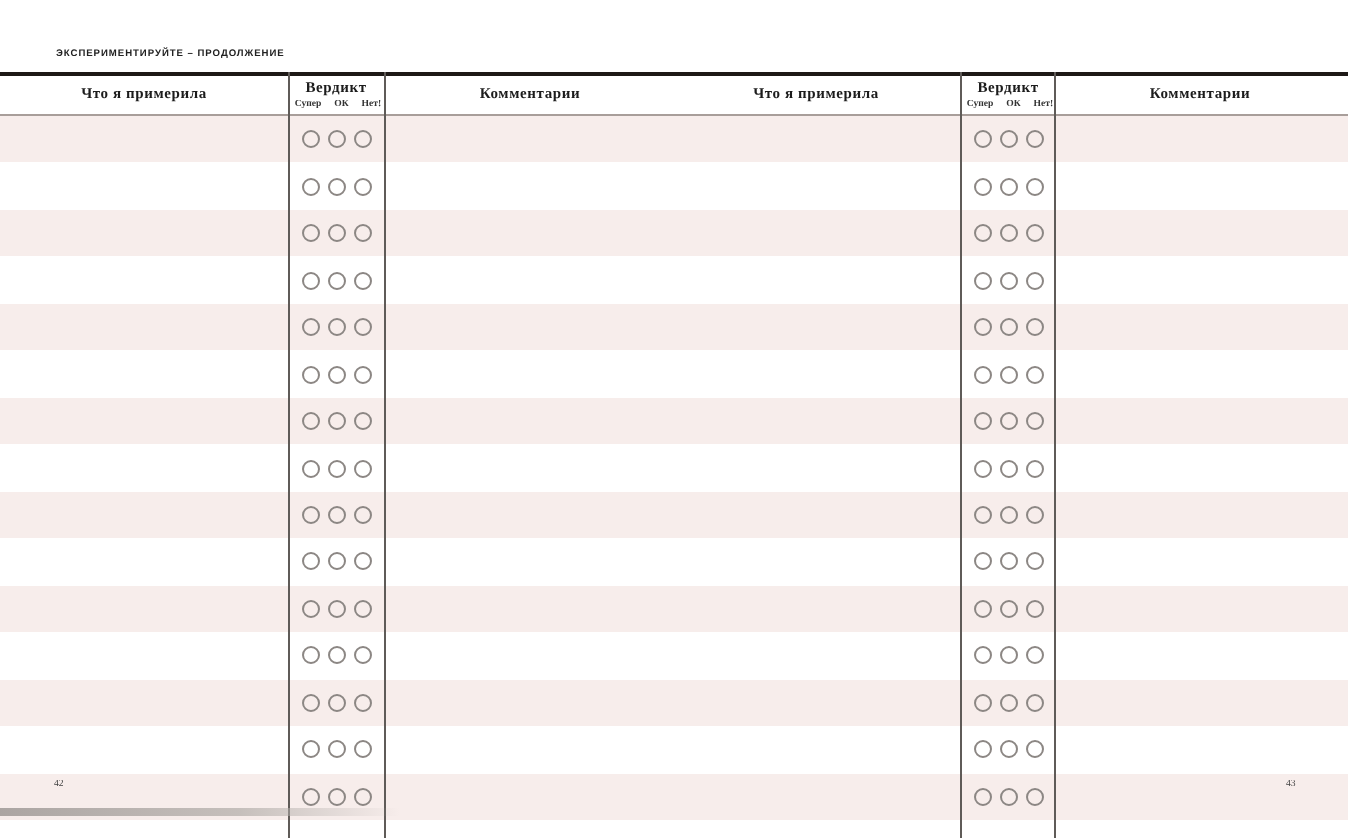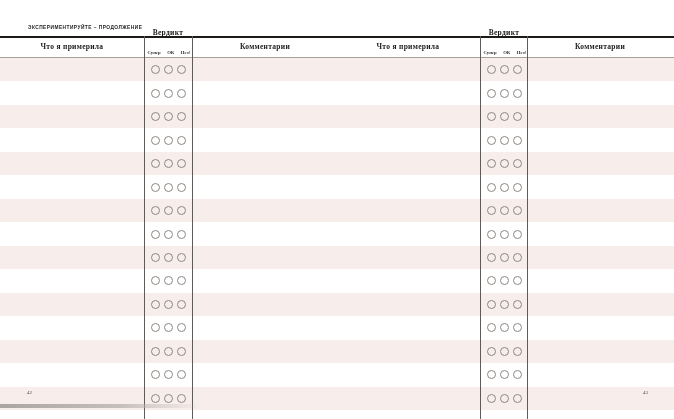--- a/index.html
+++ b/index.html
@@ -17,21 +17,21 @@
   .header-underline{position:absolute;left:0;right:0;top:57px;height:1px;background:#a89e9a;}
   .stripes{position:absolute;left:0;right:0;top:58px;height:352px;display:flex;flex-direction:column;}
   .stripe{flex:1;}
   .stripe.pink{background:var(--c-stripe,#f7edeb);}
   .vrule{position:absolute;top:36px;bottom:0;width:1px;background:var(--c-rule,#5f5b58);}
   .col-title{
     position:absolute;top:42px;transform:translateX(-50%);
     font-weight:bold;font-size:7.5px;letter-spacing:0.3px;white-space:nowrap;
     color:var(--c-headerText,#1c1c1c);
   }
-  .verdict-title{top:28px;}
+  .verdict-title{top:39px;}
   .verdict-scale{
     position:absolute;top:50px;width:60px;transform:scale(0.8);transform-origin:0 0;
     display:flex;justify-content:space-between;padding:0 3px;box-sizing:border-box;
     font-size:6px;font-weight:bold;color:#333;white-space:nowrap;
   }
   .verdict-col{
     position:absolute;top:58px;height:352px;width:47px;
     display:flex;flex-direction:column;
   }
   .vcell{flex:1;display:flex;align-items:center;justify-content:center;gap:4px;}

